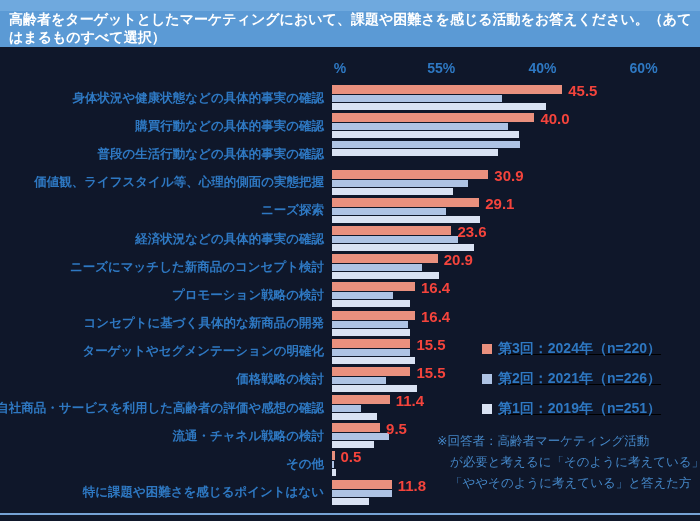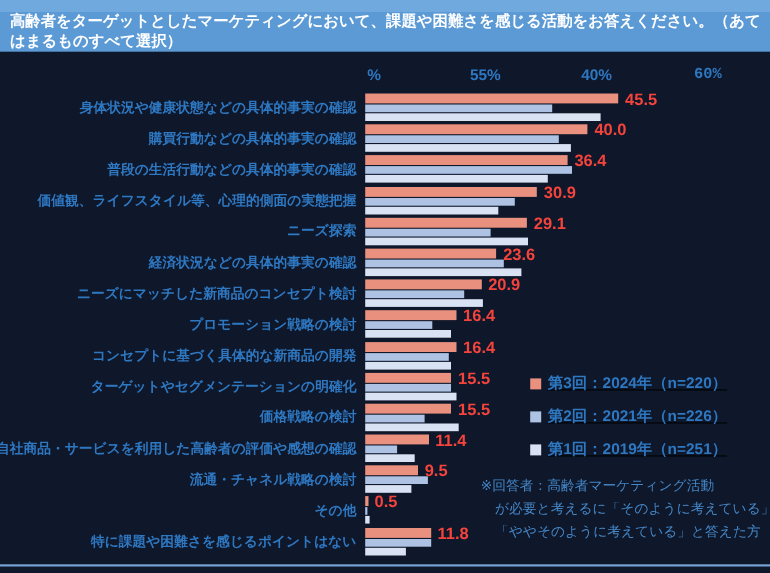--- a/index.html
+++ b/index.html
@@ -51,21 +51,21 @@
 </style>
 </head>
 <body>
 
 <div class="frame">
   <div class="title-bar">高齢者をターゲットとしたマーケティングにおいて、課題や困難さを感じる活動をお答えください。（あてはまるものすべて選択）</div>
   <div class="axis" id="axis">
       <span style="left: 340px;">%</span>
       <span style="left: 441.2px;">55%</span>
       <span style="left: 542.4px;">40%</span>
-      <span style="left: 643.6px; font-family: Liberation Mono, monospace;">60%</span>
+      <span style="left: 643.6px;">60%</span>
     </div>
   <div class="rows" id="rows">
       <div class="row">
         <div class="cat">身体状況や健康状態などの具体的事実の確認</div>
         <div class="bars">
           <div class="bar-line">
             <div class="bar s0" style="background: rgb(233, 144, 126); width: 230.23px;"></div>
             <span class="val">45.5</span>
           </div>
           <div class="bar s1" style="background: rgb(174, 195, 228); width: 170.016px;"></div>
@@ -79,24 +79,20 @@
             <div class="bar s0" style="background: rgb(233, 144, 126); width: 202.4px;"></div>
             <span class="val">40.0</span>
           </div>
           <div class="bar s1" style="background: rgb(174, 195, 228); width: 176.088px;"></div>
           <div class="bar s2" style="background: rgb(217, 226, 243); width: 187.22px;"></div>
         </div>
       </div>
       <div class="row">
         <div class="cat">普段の生活行動などの具体的事実の確認</div>
         <div class="bars">
-          <div class="bar-line">
-            <div class="bar s0" style="background: rgb(233, 144, 126); width: 184.184px;"></div>
-            <span class="val">36.4</span>
-          </div>
           <div class="bar s1" style="background: rgb(174, 195, 228); width: 188.232px;"></div>
           <div class="bar s2" style="background: rgb(217, 226, 243); width: 165.968px;"></div>
         </div>
       </div>
       <div class="row">
         <div class="cat">価値観、ライフスタイル等、心理的側面の実態把握</div>
         <div class="bars">
           <div class="bar-line">
             <div class="bar s0" style="background: rgb(233, 144, 126); width: 156.354px;"></div>
             <span class="val">30.9</span>

